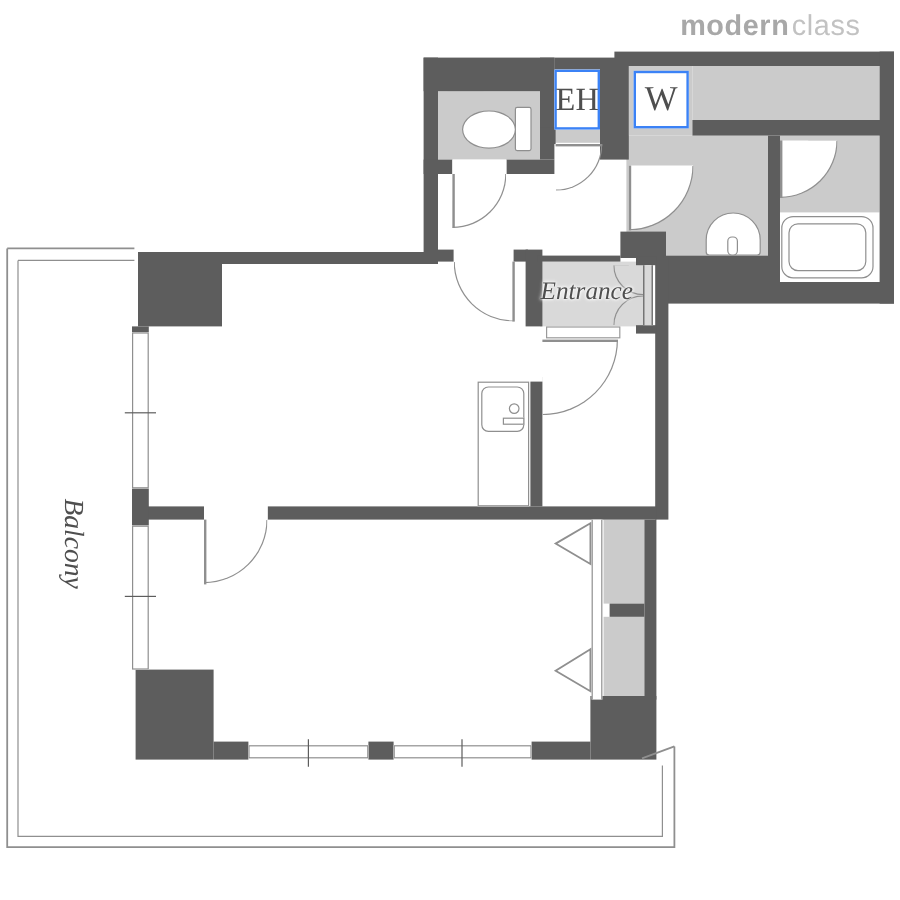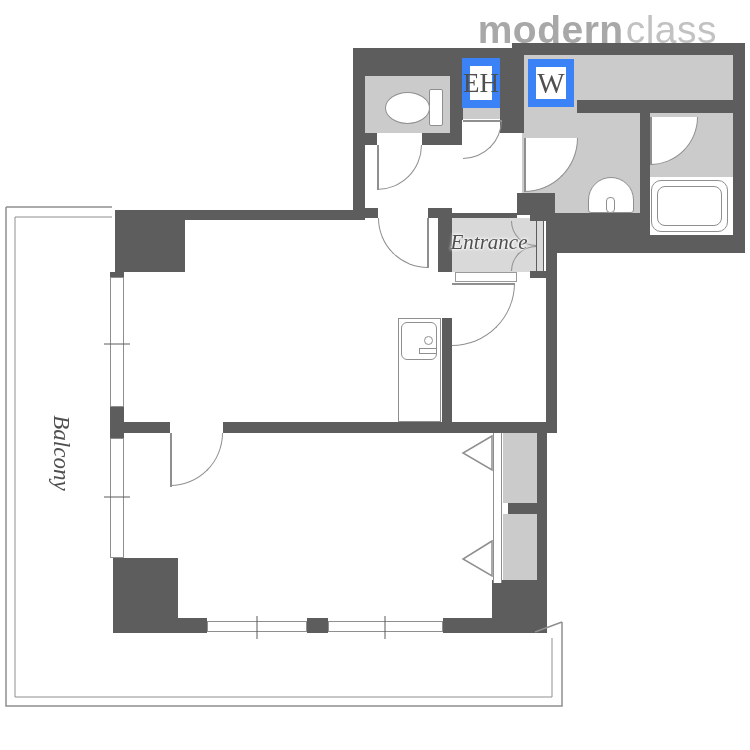--- a/index.html
+++ b/index.html
@@ -12,25 +12,25 @@
   
   .ln{position:absolute;background:#8f8f8f;}
   
   .arc{position:absolute;border:0 solid #8f8f8f;box-sizing:border-box;}
   .a-br{border-right-width:1.5px;border-bottom-width:1.5px;border-radius:0 0 100% 0;}
   .a-bl{border-left-width:1.5px;border-bottom-width:1.5px;border-radius:0 0 0 100%;}
   .a-tl{border-left-width:1.5px;border-top-width:1.5px;border-radius:100% 0 0 0;}
   .fillw{background:#fff;}
   
   .box{position:absolute;background:#fff;border:1px solid #8f8f8f;box-sizing:border-box;}
-  .shaft{position:absolute;background:#fff;border:8px solid #3b82f6;box-sizing:border-box;
+  .shaft{position:absolute;background:#fff;border:2px solid #3b82f6;box-sizing:border-box;
          display:flex;align-items:center;justify-content:center;color:#4f4f4f;}
   .lbl{position:absolute;color:#4f4f4f;font-style:italic;text-align:center;}
   .logo{position:absolute;top:8px;right:33px;font-family:"Liberation Sans",sans-serif;
-        font-size:39px;letter-spacing:.5px;white-space:nowrap;}
+        font-size:24px;letter-spacing:.5px;white-space:nowrap;}
   .logo .b{font-weight:700;color:#a8a8a8;}
   .logo .l{font-weight:400;color:#c2c2c2;margin-left:2px;}
   svg{position:absolute;left:0;top:0;pointer-events:none;}
 </style>
 </head>
 <body>
 
 <div class="stage">
 
   <div class="logo">

